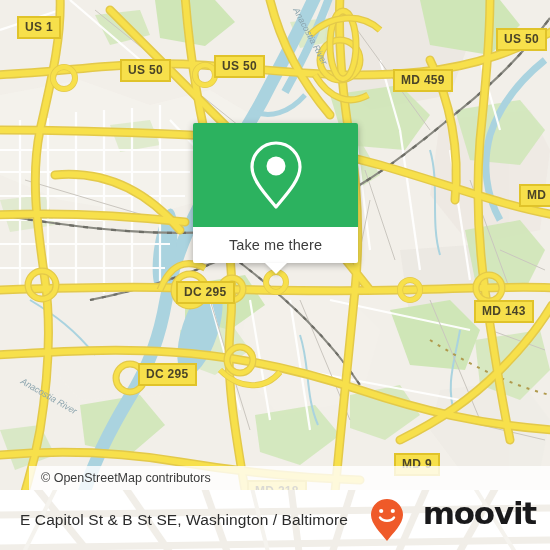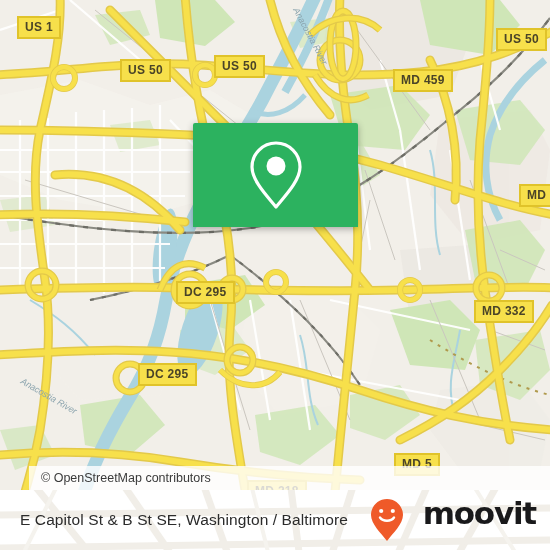--- a/index.html
+++ b/index.html
@@ -354,35 +354,39 @@
         <path d="M220,370 C240,390 265,390 280,372"></path>
       </g>
     </svg>
 
     <div class="shield" style="left:17px;  top:16px;">US 1</div>
     <div class="shield" style="left:120px; top:59px;">US 50</div>
     <div class="shield" style="left:214px; top:55px;">US 50</div>
     <div class="shield" style="left:393px; top:59px;margin-top:10px;">MD 459</div>
     <div class="shield" style="left:496px; top:28px;">US 50</div>
     <div class="shield" style="left:519px; top:184px;">MD 7</div>
-    <div class="shield" style="left:474px; top:300px;">MD 332</div>
+    <div class="shield" style="left:474px; top:300px;">MD 143</div>
     <div class="shield" style="left:176px; top:281px;">DC 295</div>
     <div class="shield" style="left:138px; top:363px;">DC 295</div>
-    <div class="shield" style="left:394px; top:453px;">MD 5</div>
+    <div class="shield" style="left:394px; top:453px;">MD 9</div>
     <div class="shield" style="left:247px; top:480px;">MD 218</div>
 
     <div class="river-label" style="left:300px; top:6px;  transform:rotate(62deg); transform-origin:left top;">Anacostia River</div>
     <div class="river-label" style="left:24px; top:376px; transform:rotate(30deg); transform-origin:left top;">Anacostia River</div>
 
     <div id="popup">
       <div id="popup-top">
         <svg width="60" height="72" viewBox="0 0 60 72">
           <path d="M30 4 C16.7 4 6 14.7 6 28 C6 42 22 58 30 68 C38 58 54 42 54 28 C54 14.7 43.3 4 30 4 Z" fill="none" stroke="#ffffff" stroke-width="3.2" stroke-linejoin="round"></path>
           <circle cx="30" cy="27" r="9.5" fill="#ffffff"></circle>
         </svg>
+      </div>
+      <div id="popup-bottom">
+        <span id="popup-bottom-label">Take me there</span>
+        <div id="popup-tail"></div>
       </div>
     </div>
 
     <div id="attribution">
       <span>© OpenStreetMap contributors</span>
     </div>
   </div>
 
   <div id="footer">
     <svg id="footer-watermark" width="550" height="60" viewBox="0 0 550 60">

